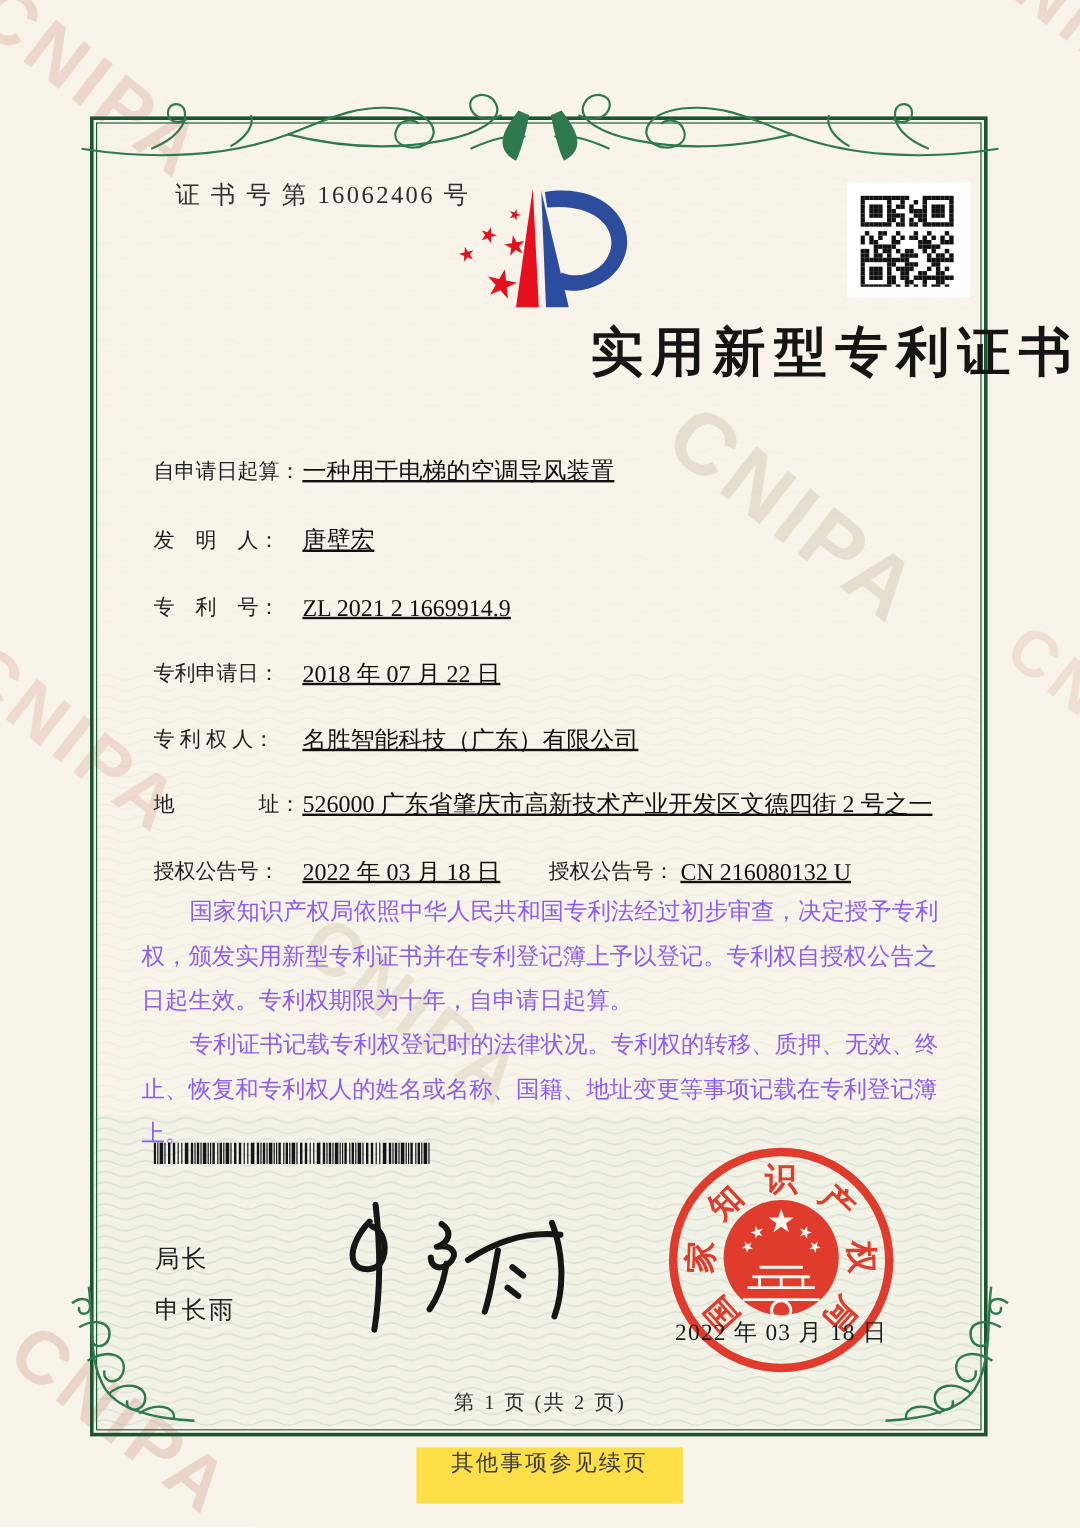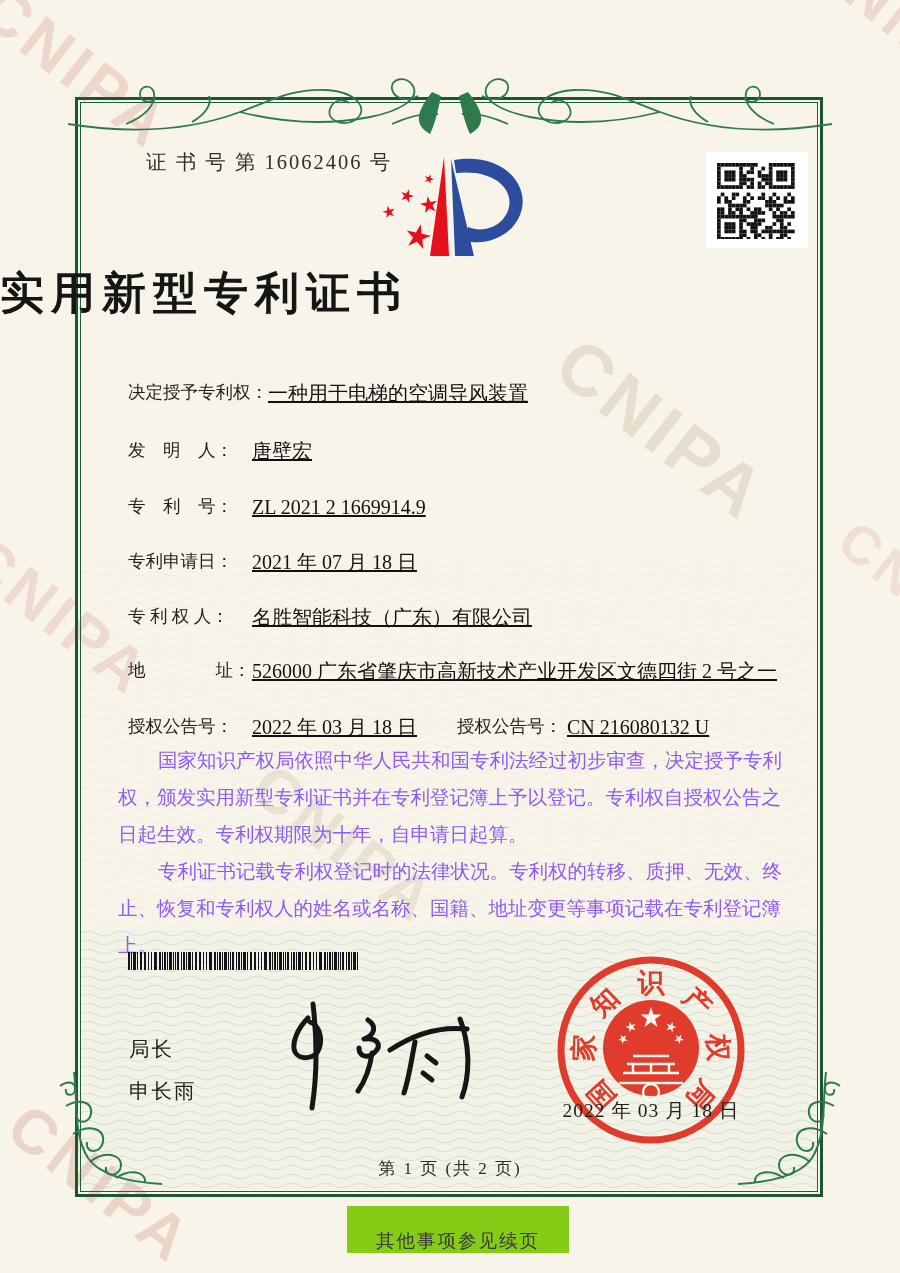--- a/index.html
+++ b/index.html
@@ -8,38 +8,38 @@
   .abs{position:absolute;}
   
   .frame{position:absolute;left:75px;top:97px;width:742px;height:1094px;border:3.5px solid #1a5631;}
   .frame-inner{position:absolute;left:2px;top:2px;right:2px;bottom:2px;border:1px solid #1f5f38;}
   
   .watermark{position:absolute;font-family:"Liberation Sans","DejaVu Sans",sans-serif;
              font-weight:700;letter-spacing:5px;transform:rotate(38deg);white-space:nowrap;
              pointer-events:none;}
   
   .cert-no{position:absolute;left:126px;top:148px;font-size:20.5px;letter-spacing:2px;color:#2f2f2f;margin-left:20px;}
-  .title{position:absolute;left:0;top:264px;width:100%;text-align:left;font-size:44px;
+  .title{position:absolute;left:0;top:264px;width:100%;text-align:right;font-size:44px;
          font-weight:700;letter-spacing:7px;color:#151515;}
   
   .field-row{position:absolute;left:128px;width:652px;display:flex;align-items:flex-start;}
   .flabel{flex:0 0 124px;font-size:17.5px;color:#1e1e1e;white-space:nowrap;padding-top:2px;}
   .fvalue{flex:1;font-size:20px;color:#111;line-height:30px;text-decoration:underline;}
   
   .body-text{position:absolute;left:118px;top:742px;width:664px;font-size:19.5px;line-height:37px;color:#8b5cf6;}
   .body-text p{margin:0;text-indent:40px;}
   
   .issuer-title{position:absolute;left:129px;top:1035px;font-size:20.5px;color:#222;letter-spacing:2px;}
   .issuer-name{position:absolute;left:129px;top:1077px;font-size:20.5px;color:#222;letter-spacing:2px;text-align:center;}
   .seal-date{position:absolute;left:553px;top:1097px;width:196px;text-align:center;
              font-size:19.5px;color:#1d1d1d;letter-spacing:1px;z-index:6;}
   .page-info{position:absolute;left:0;top:1157px;width:100%;text-align:center;font-size:17px;
              letter-spacing:2px;color:#2c2c2c;}
-  .note-box{position:absolute;left:347px;top:1206px;width:222px;height:47px;background:#84cc16;
-            display:flex;align-items:flex-end;justify-content:center;z-index:3;}
+  .note-box{position:absolute;left:347px;top:1206px;width:222px;height:47px;background:#fde047;
+            display:flex;align-items:flex-start;justify-content:center;z-index:3;}
   .note-box span{font-size:18.5px;color:#3a3a3a;letter-spacing:2px;}
   svg{display:block;}
 </style>
 </head>
 <body>
 
 <div class="page">
 
   <svg class="abs" style="left:79px;top:101px;z-index:0" width="738" height="1088">
     <defs>
@@ -353,34 +353,34 @@
       <rect x="44.400000000000006" y="74" width="3.7" height="3.7" fill="#121212"></rect>
       <rect x="51.800000000000004" y="74" width="3.7" height="3.7" fill="#121212"></rect>
       <rect x="59.2" y="74" width="3.7" height="3.7" fill="#121212"></rect>
       <rect x="62.900000000000006" y="74" width="3.7" height="3.7" fill="#121212"></rect>
       <rect x="70.3" y="74" width="3.7" height="3.7" fill="#121212"></rect>
     </svg>
 
   <div class="title">实用新型专利证书</div>
 
   <div class="field-row" style="top:378px">
-    <span class="flabel">决定授予专利权：</span>
+    <span class="flabel">自申请日起算：</span>
     <span class="fvalue">一种用于电梯的空调导风装置</span>
   </div>
   <div class="field-row" style="top:436px">
     <span class="flabel">发　明　人：</span>
     <span class="fvalue">唐壁宏</span>
   </div>
   <div class="field-row" style="top:492px">
     <span class="flabel">专　利　号：</span>
     <span class="fvalue">ZL 2021 2 1669914.9</span>
   </div>
   <div class="field-row" style="top:547px">
     <span class="flabel">专利申请日：</span>
-    <span class="fvalue">2021 年 07 月 18 日</span>
+    <span class="fvalue">2018 年 07 月 22 日</span>
   </div>
   <div class="field-row" style="top:602px">
     <span class="flabel">专 利 权 人：</span>
     <span class="fvalue">名胜智能科技（广东）有限公司</span>
   </div>
   <div class="field-row" style="top:656px">
     <span class="flabel">地　　　　址：</span>
     <span class="fvalue">526000 广东省肇庆市高新技术产业开发区文德四街 2 号之一</span>
   </div>
   <div class="field-row" style="top:712px">

